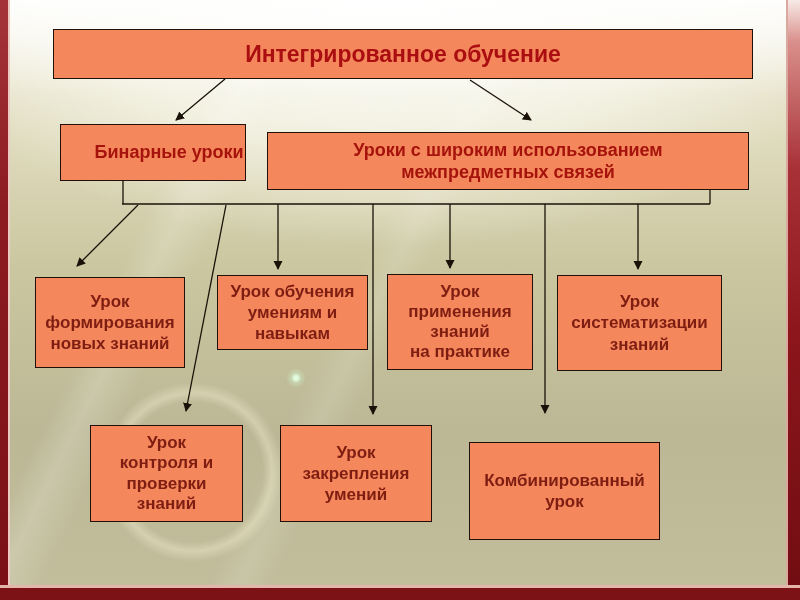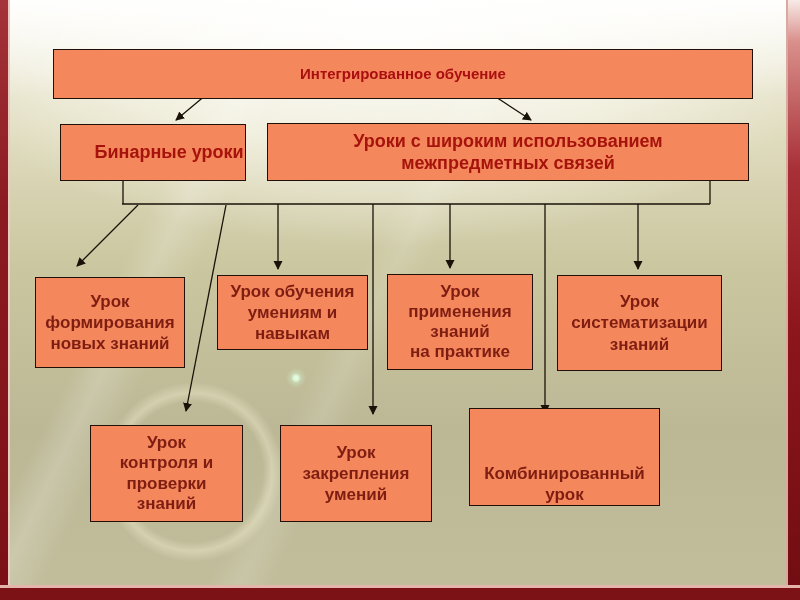--- a/index.html
+++ b/index.html
@@ -21,34 +21,34 @@
   #connectors{position:absolute;left:0;top:0;width:800px;height:600px;}
   #connectors line{stroke:var(--connector,#1a1208);stroke-width:1.3;}
 
   .node{
     position:absolute;display:flex;align-items:center;justify-content:center;
     background:var(--box-fill,#f5875c);
     border:1.5px solid var(--box-border,#201008);
     box-sizing:border-box;text-align:center;font-weight:bold;
     white-space:pre-line;line-height:1.24;
   }
-  .node.lvl1{color:var(--title-text,#aa0e10);font-size:15px;margin-top:20px;}
+  .node.lvl1{color:var(--title-text,#aa0e10);font-size:23px;}
   .node.lvl2{color:var(--heading-text,#a6130c);font-size:18px;}
   .node.lvl3{color:var(--node-text,#7e1d12);font-size:17px;}
 
   #node-title{left:53px;top:29px;width:700px;height:50px;}
   #node-binary{left:60px;top:124px;width:186px;height:57px;padding-left:32px;}
-  #node-wide{left:267px;top:123px;width:482px;height:58px;}
+  #node-wide{left:267px;top:132px;width:482px;height:58px;}
   #node-formation{left:35px;top:277px;width:150px;height:91px;}
   #node-skills{left:217px;top:275px;width:151px;height:75px;}
   #node-practice{left:387px;top:274px;width:146px;height:96px;line-height:1.18;}
   #node-system{left:557px;top:275px;width:165px;height:96px;}
   #node-control{left:90px;top:425px;width:153px;height:97px;line-height:1.18;}
   #node-consolidation{left:280px;top:425px;width:152px;height:97px;}
-  #node-combined{left:469px;top:408px;width:191px;height:98px;align-items:flex-end;}
+  #node-combined{left:469px;top:442px;width:191px;height:98px;}
 
   .frame{position:absolute;z-index:6;}
   .frame-left{
     left:0;top:0;width:8px;height:100%;
     background:linear-gradient(to bottom,#a5343a 0%,#8c1b21 35%,#7a1016 100%);
     border-right:2px solid #ecc9c1;
   }
   .frame-right{
     right:0;top:0;width:12px;height:100%;
     background:linear-gradient(to bottom,#f7eae6 0%,#d98f8b 7%,#a83138 28%,#8c161c 55%,#700d12 100%);

